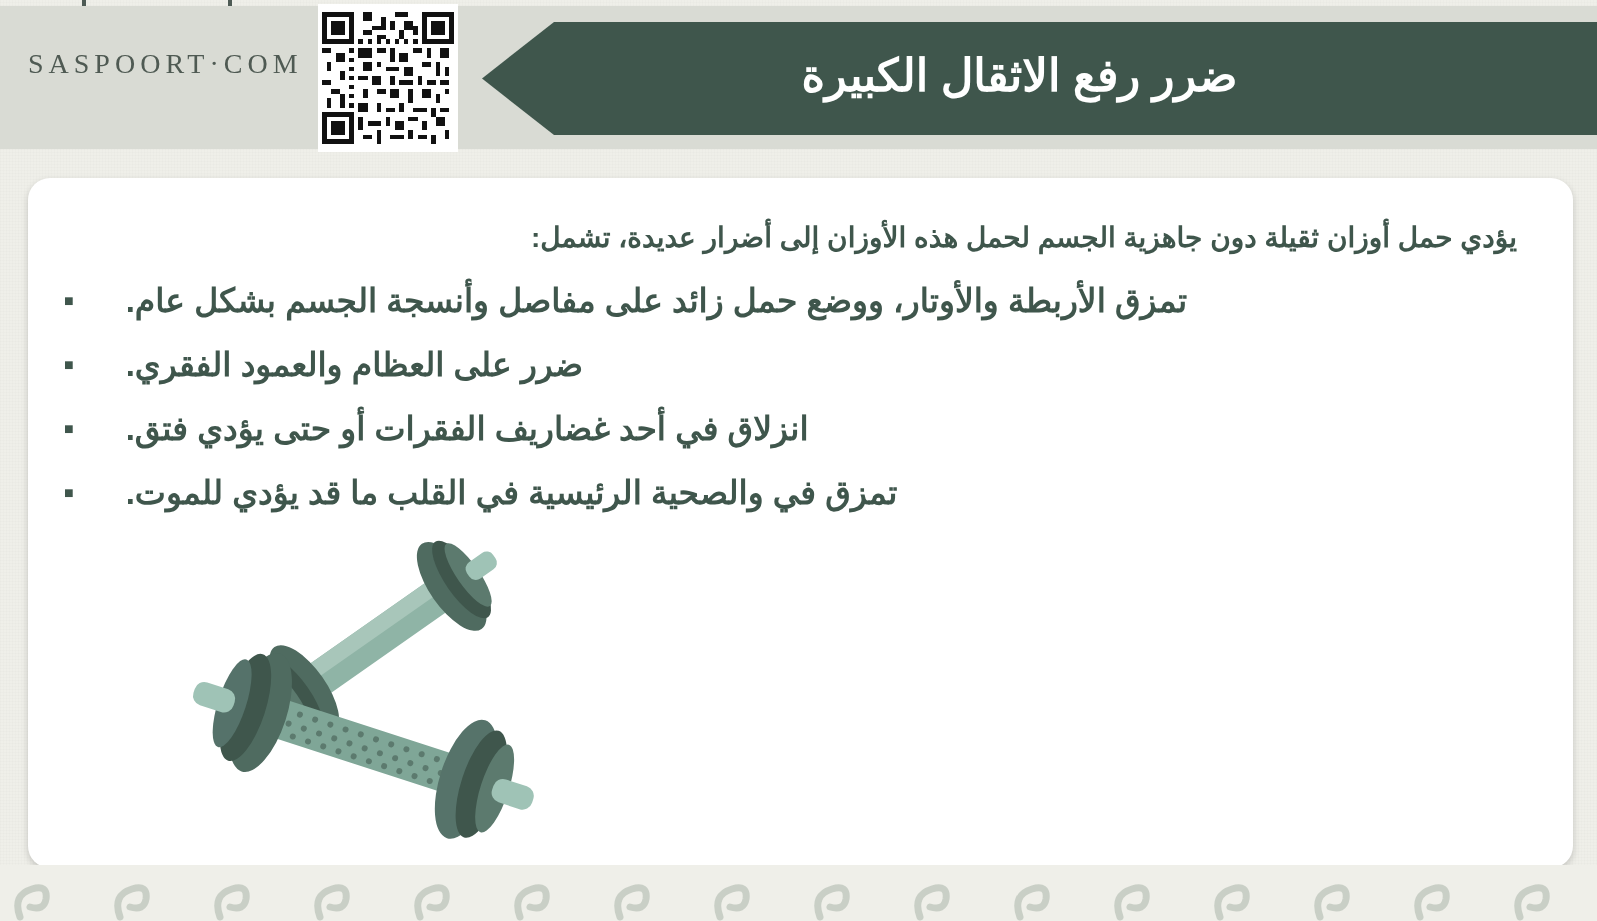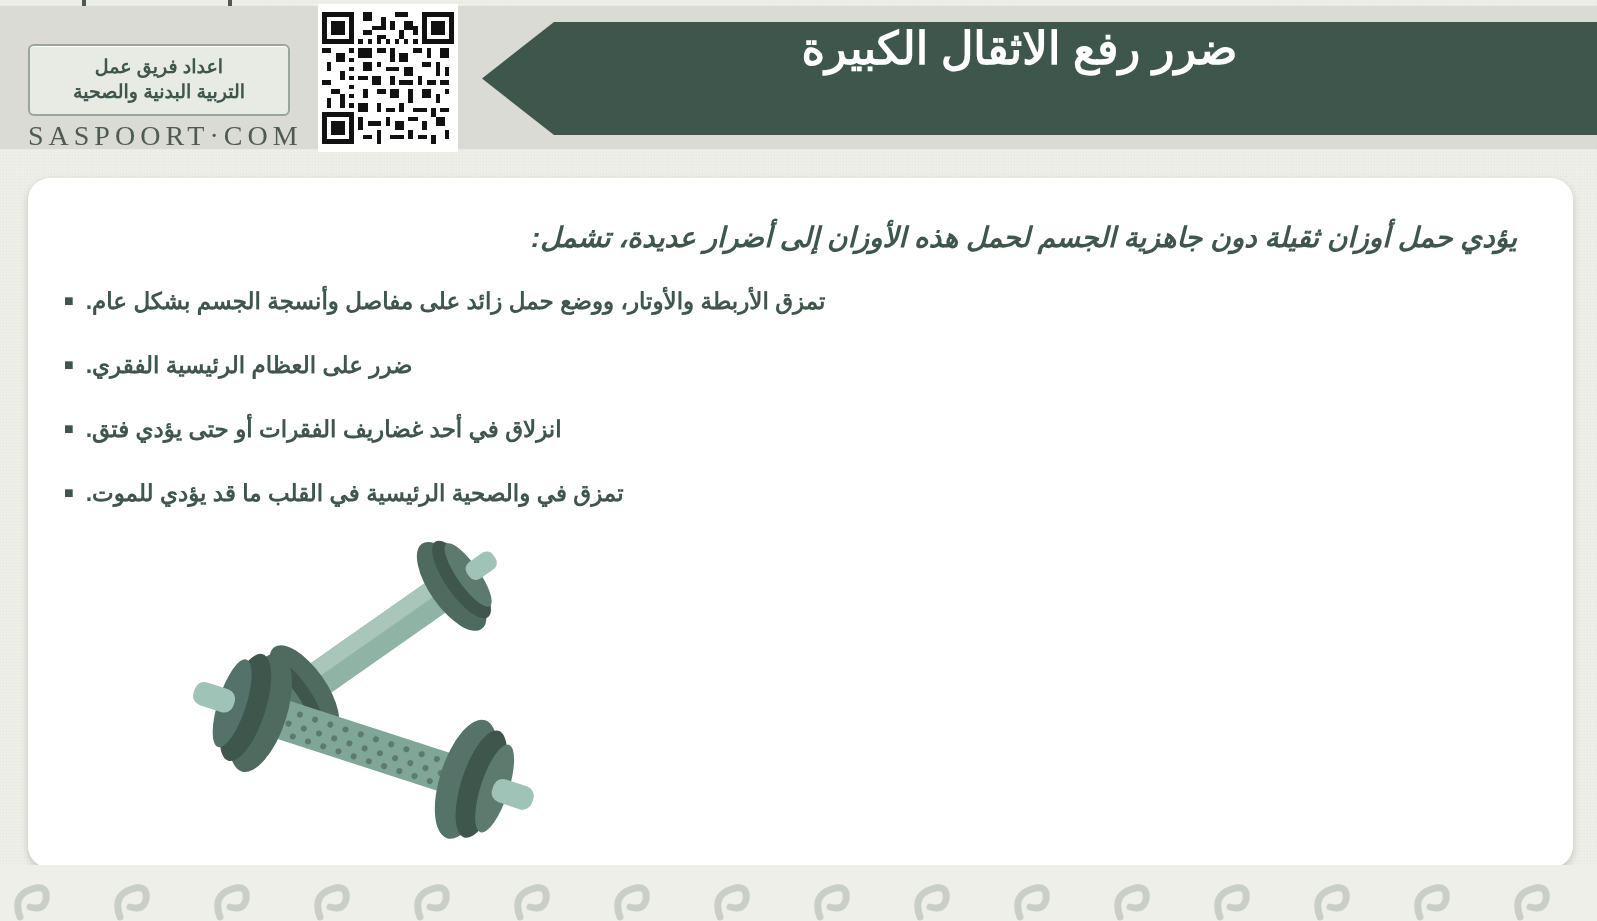--- a/index.html
+++ b/index.html
@@ -54,20 +54,21 @@
   }
   .title-plate {
     position: absolute;
     right: 0;
     top: 16px;
     width: 1115px;
     height: 113px;
     background: #3f564c;
     clip-path: polygon(72px 0, 100% 0, 100% 100%, 72px 100%, 0 50%);
     display: flex;
+    align-items: center;
     justify-content: center;
   }
   .title-plate .title-text {
     color: #ffffff;
     font-size: 45px;
     font-weight: bold;
     letter-spacing: 0px;
     padding-right: 40px;
     padding-bottom: 6px;
     font-family: "Liberation Sans", sans-serif;
@@ -143,45 +144,45 @@
     text-align: right;
     direction: rtl;
   }
   .intro {
     color: #3f564c;
     font-size: 28px;
     font-weight: bold;
     line-height: 40px;
     margin: 0 20px 16px 20px;
     font-family: "Liberation Sans", sans-serif;
-    font-style: italic;
   }
   .bullets {
     list-style: none;
     margin: 0;
     padding: 0;
   }
   .bullets li {
     display: flex;
     align-items: flex-start;
     justify-content: flex-end;
     margin: 22px 22px 22px 0;
     gap: 12px;
   }
   .bullet-mark {
     color: #3f564c;
     font-size: 16px;
     line-height: 42px;
   }
   .bullet-text {
     color: #3f564c;
-    font-size: 23px;
+    font-size: 33px;
     font-weight: bold;
     line-height: 42px;
     font-family: "Liberation Sans", sans-serif;
+    margin-left: 40px;
   }
 
   
   .dumbbells {
     position: absolute;
     left: 100px;
     bottom: 20px;
     width: 470px;
     height: 320px;
   }
@@ -316,39 +317,35 @@
         <rect x="12" y="26" width="1" height="3"></rect>
           <rect x="15" y="27" width="3" height="1"></rect>
         <rect x="19" y="26" width="1" height="2"></rect>
           <rect x="21" y="27" width="2" height="1"></rect>
         <rect x="24" y="27" width="1" height="2"></rect>
       </g>
     </svg>
   </div>
 
   <div class="logo-block">
-    <div class="logo-card">
-      <div class="logo-line">اعداد فريق عمل</div>
-      <div class="logo-line">التربية البدنية والصحية</div>
-    </div>
     <div class="logo-domain">SASPOORT·COM</div>
   </div>
 
   <div class="card">
 
     <div class="content">
       <p class="intro">يؤدي حمل أوزان ثقيلة دون جاهزية الجسم لحمل هذه الأوزان إلى أضرار عديدة، تشمل:</p>
 
       <ul class="bullets">
         <li>
           <span class="bullet-text">تمزق الأربطة والأوتار، ووضع حمل زائد على مفاصل وأنسجة الجسم بشكل عام.</span>
           <span class="bullet-mark">■</span>
         </li>
         <li>
-          <span class="bullet-text">ضرر على العظام الرئيسية الفقري.</span>
+          <span class="bullet-text">ضرر على العظام والعمود الفقري.</span>
           <span class="bullet-mark">■</span>
         </li>
         <li>
           <span class="bullet-text">انزلاق في أحد غضاريف الفقرات أو حتى يؤدي فتق.</span>
           <span class="bullet-mark">■</span>
         </li>
         <li>
           <span class="bullet-text">تمزق في والصحية الرئيسية في القلب ما قد يؤدي للموت.</span>
           <span class="bullet-mark">■</span>
         </li>

